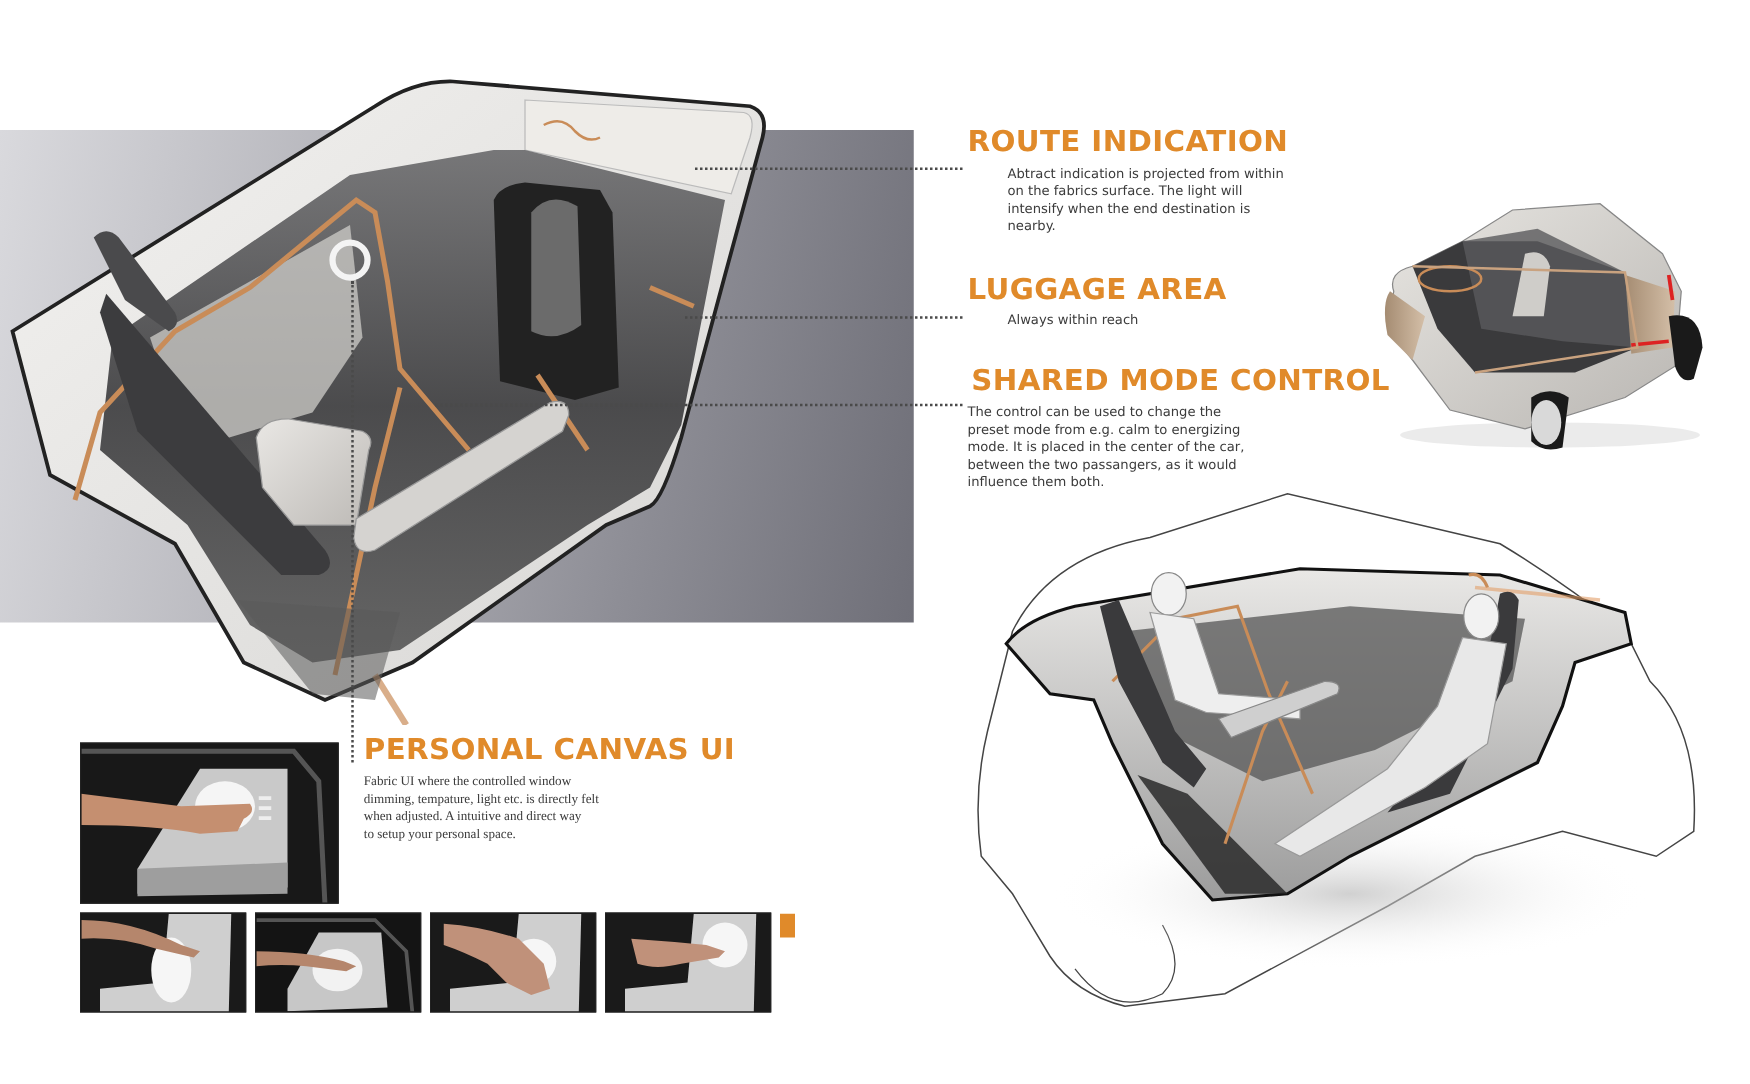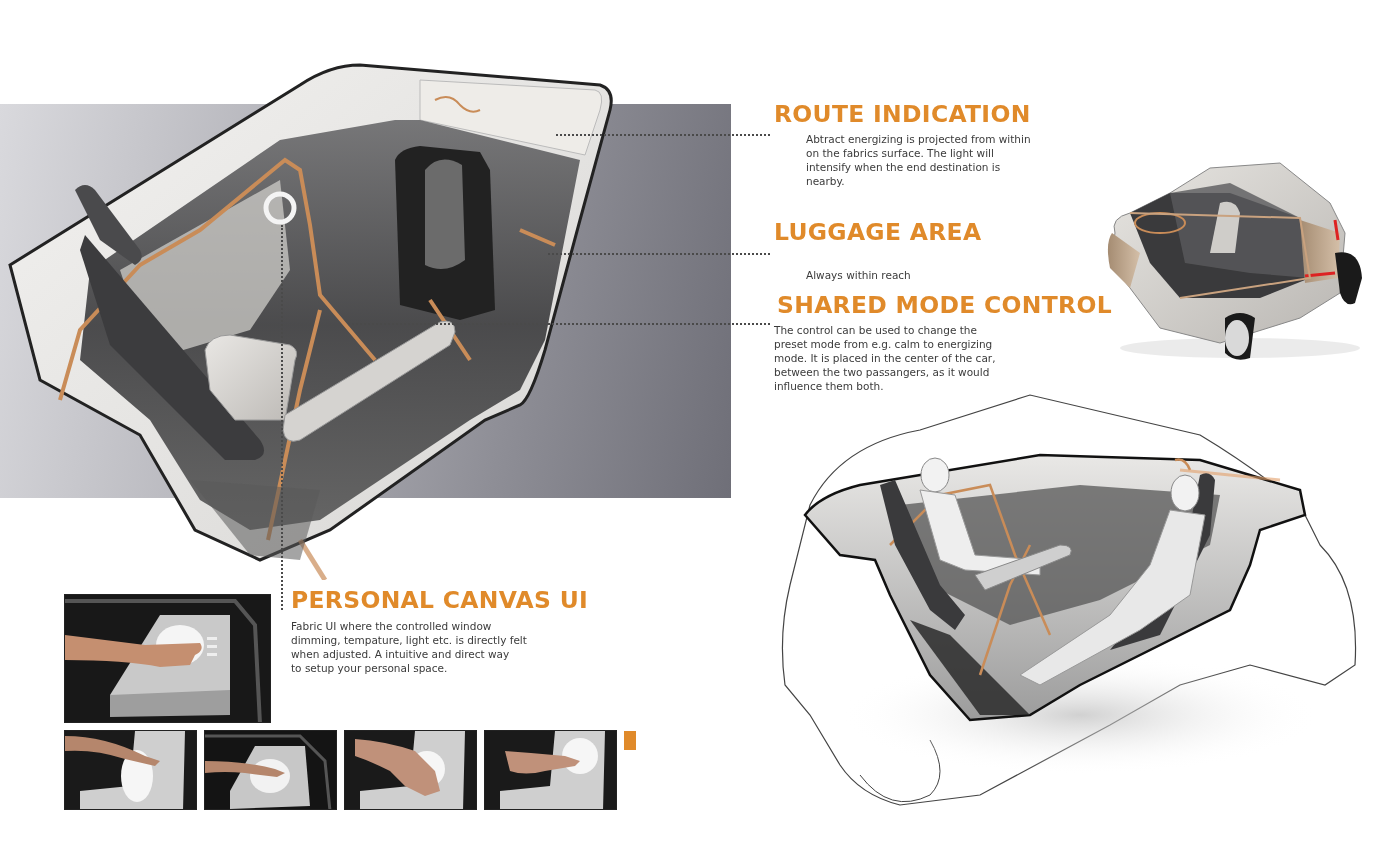--- a/index.html
+++ b/index.html
@@ -96,27 +96,27 @@
 
   <path d="M190,420 L320,430 L300,500 L250,495 Z" fill="#5a5a5a" opacity="0.55"></path>
 </svg>
 
 <div class="leader" style="left:556px; top:134px; width:214px;"></div>
 <div class="leader" style="left:548px; top:253px; width:222px;"></div>
 <div class="leader" style="left:348px; top:323px; width:422px;"></div>
 <div class="leader-v" style="left:281px; top:225px; height:385px;"></div>
 
 <div class="heading" style="left:774px; top:101px;">ROUTE INDICATION</div>
-<div class="desc" style="left:806px; top:132px; width:240px;">Abtract energizing is projected from within
+<div class="desc" style="left:806px; top:132px; width:240px;">Abtract indication is projected from within
 on the fabrics surface. The light will
 intensify when the end destination is
 nearby.</div>
 
 <div class="heading" style="left:774px; top:219px;">LUGGAGE AREA</div>
-<div class="desc" style="left:806px; top:249px; width:240px;margin-top:19px;">Always within reach</div>
+<div class="desc" style="left:806px; top:249px; width:240px;">Always within reach</div>
 
 <div class="heading" style="left:777px; top:292px;">SHARED MODE CONTROL</div>
 <div class="desc" style="left:774px; top:323px; width:250px;">The control can be used to change the
 preset mode from e.g. calm to energizing
 mode. It is placed in the center of the car,
 between the two passangers, as it would
 influence them both.</div>
 
 <svg class="car-render" viewBox="0 0 272 205">
   <defs>
@@ -178,21 +178,21 @@
   <ellipse cx="155" cy="90" rx="14" ry="17" fill="#f2f2f2" stroke="#888"></ellipse>
   <path d="M140,105 L175,110 L195,170 L260,175 L260,190 L185,185 L160,175 Z" fill="#eeeeee" stroke="#999"></path>
 
   <ellipse cx="405" cy="108" rx="14" ry="18" fill="#f2f2f2" stroke="#888"></ellipse>
   <path d="M390,125 L425,130 L410,210 L360,245 L260,300 L240,290 L330,230 L370,180 Z" fill="#e8e8e8" stroke="#999"></path>
 
   <path d="M195,190 L280,160 Q295,160 290,170 L205,205 Z" fill="#cfcfcf" stroke="#888"></path>
 </svg>
 
 <div class="heading" style="left:291px; top:587px;">PERSONAL CANVAS UI</div>
-<div class="desc" style="left:291px; top:619px; width:260px;">Fabric UI where the controlled window
+<div class="desc" style="left:291px; top:619px; width:260px;font-family:Liberation Serif, serif;">Fabric UI where the controlled window
 dimming, tempature, light etc. is directly felt
 when adjusted. A intuitive and direct way
 to setup your personal space.</div>
 
 <div class="thumb-large">
   <svg width="207" height="129" viewBox="0 0 207 129">
     <rect width="207" height="129" fill="#181818"></rect>
     <path d="M0,6 L170,6 L190,30 L195,129" fill="none" stroke="#555" stroke-width="4"></path>
     <path d="M95,20 L165,20 L165,115 L45,120 L45,100 Z" fill="#c9c9c9"></path>
     <path d="M45,100 L165,95 L165,120 L45,122 Z" fill="#9e9e9e"></path>

